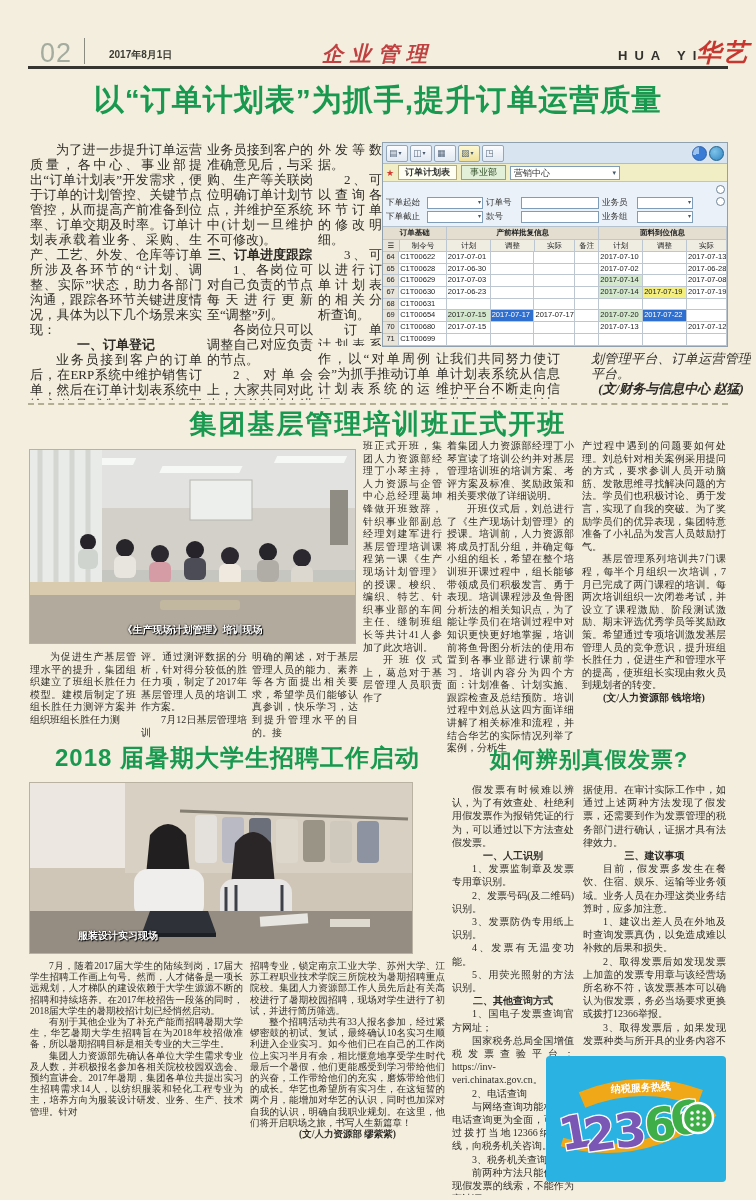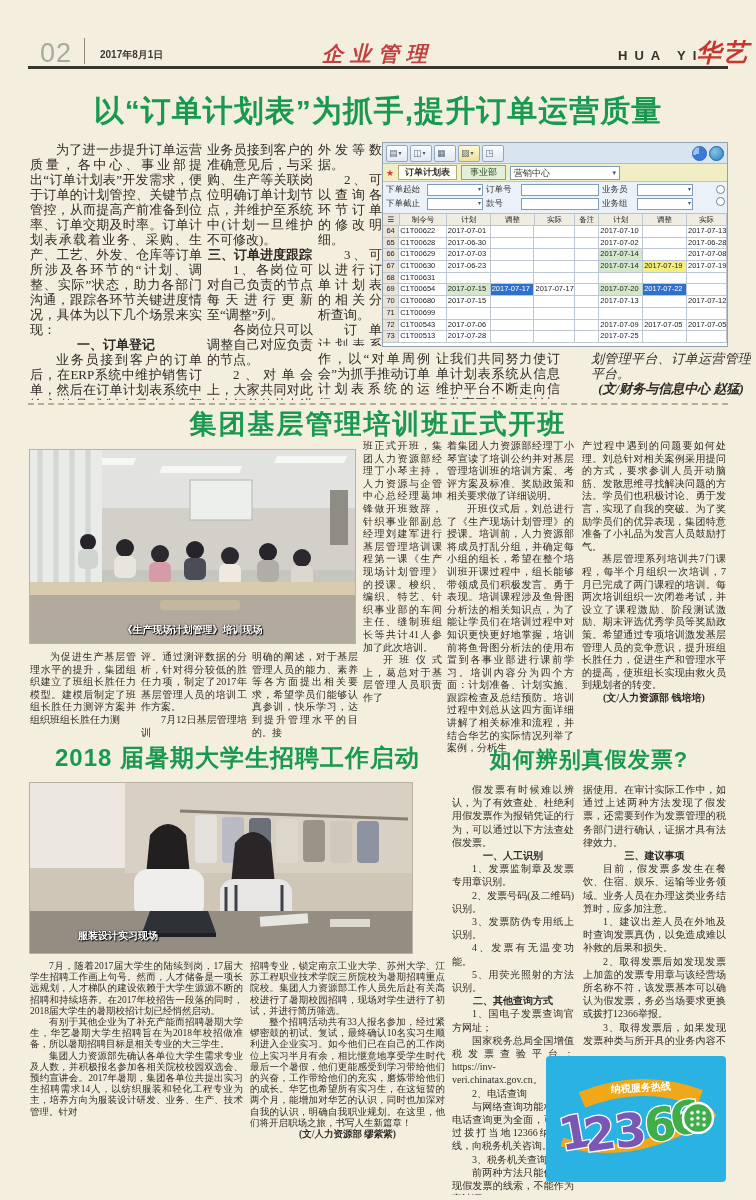--- a/index.html
+++ b/index.html
@@ -48,21 +48,21 @@
   .tico{width:13px;height:13px;border-radius:50%;}
   .tico.pie{background:conic-gradient(#3a7bd5 0 70%,#9cc3f0 70% 100%);border:1px solid #2c5ea8;}
   .tico.globe{background:radial-gradient(circle at 35% 35%,#7fc4ea,#2e83c0);border:1px solid #1f618f;}
   .sh-tabs{height:17px;background:#f1eec6;border-bottom:1px solid #c9c6a0;display:flex;align-items:center;padding:0 3px;gap:4px;font-size:9px;}
   .star{color:#d23b2f;font-size:9px;}
   .sh-tab{background:#fffef2;border:1px solid #b3ab7e;padding:0 6px;line-height:13px;font-weight:bold;color:#333;}
   .sh-dept{background:#e2f0d9;border:1px solid #7fae6f;padding:0 8px;line-height:13px;color:#2c4a22;}
   .sh-combo{background:#fff;border:1px solid #7f9db9;padding:0 3px;line-height:12px;display:inline-flex;justify-content:space-between;width:102px;color:#333;}
   .sh-combo .dd{color:#44586c;font-size:7px;font-style:normal;}
   .sh-combo i{font-style:normal;}
-  .sh-filters{background:#eaf1f8;border-bottom:1px solid #b4c2cf;padding:1px 3px 2px;font-size:8.5px;color:#333;position:relative;}
+  .sh-filters{background:#eaf1f8;border-bottom:1px solid #b4c2cf;padding:14px 3px 2px;font-size:8.5px;color:#333;position:relative;}
   .frow{display:flex;align-items:center;gap:3px;height:14px;}
   .flabel{width:38px;}
   .fsel{background:#fff;border:1px solid #7f9db9;width:54px;height:10px;display:inline-flex;justify-content:flex-end;}
   .fsel .dd{font-size:6px;color:#44586c;line-height:9px;padding-right:1px;}
   .finput{background:#fff;border:1px solid #7f9db9;width:76px;height:10px;}
   .fradio{position:absolute;right:2px;width:7px;height:7px;border:1px solid #6d8396;border-radius:50%;background:#fff;}
   .sh-grid{font-size:7.5px;color:#222;}
   .gh,.gsh,.srow{display:flex;}
   .gh span,.gsh span,.srow span{border-right:1px solid #bcc7d1;border-bottom:1px solid #bcc7d1;overflow:hidden;white-space:nowrap;}
   .gh span{background:#e3ded0;height:12px;line-height:12px;text-align:center;font-weight:bold;}
@@ -77,27 +77,27 @@
   .y{background:#f3ee7d!important;}
   .sel{background:#2e6fd0!important;color:#fff;}
   
   .hotline{position:absolute;}
 </style>
 </head>
 <body>
 
 <div class="abs pgnum" style="left:40px;top:38px;">02</div>
 <div class="abs hdr-div" style="left:84px;top:38px;"></div>
-<div class="abs pdate" style="left:100px;top:48px;text-align:center;">2017年8月1日</div>
+<div class="abs pdate" style="left:109px;top:48px;text-align:center;">2017年8月1日</div>
 <div class="abs section-t" style="left:0;right:0;top:40px;text-align:center;">企业管理</div>
 <div class="abs brand-en" style="left:618px;top:48px;">HUA  YI</div>
 <div class="abs brand-cn" style="left:696px;top:36px;">华艺</div>
 <div class="abs hdr-rule" style="left:28px;top:66px;width:700px;"></div>
 
-<div class="abs headline h1" style="left:0;right:0;top:91px;">以“订单计划表”为抓手,提升订单运营质量</div>
+<div class="abs headline h1" style="left:0;right:0;top:80px;">以“订单计划表”为抓手,提升订单运营质量</div>
 
 <div class="tcol a1" style="left:30px;top:142px;width:172px;height:258px;">
   <p class="bp">为了进一步提升订单运营质量，各中心、事业部提出“订单计划表”开发需求，便于订单的计划管控、关键节点管控，从而提高产前准备到位率、订单交期及时率。订单计划表承载着业务、采购、生产、工艺、外发、仓库等订单所涉及各环节的“计划、调整、实际”状态，助力各部门沟通，跟踪各环节关键进度情况，具体为以下几个场景来实现：</p>
     <p class="bp h">一、订单登记</p>
     <p class="bp">业务员接到客户的订单后，在ERP系统中维护销售订单，然后在订单计划表系统中输入款号或制令号点击“新增”功能系统会自动关联销售订单中相关信息，并记录为初始状态。</p>
     <p class="bp h">二、订单计划编排</p>
 </div>
 <div class="tcol a1" style="left:207px;top:142px;width:106px;height:258px;">
   <p class="bp cont">业务员接到客户的准确意见后，与采购、生产等关联岗位明确订单计划节点，并维护至系统中(计划一旦维护不可修改)。</p>
     <p class="bp h">三、订单进度跟踪</p>
@@ -165,20 +165,25 @@
       <span class="finput"></span>
       <span class="flabel" style="width:32px;">业务组</span>
       <span class="fsel">
           <span class="dd">▾</span>
         </span>
     </div>
     <span class="fradio" style="top:3px;"></span>
     <span class="fradio" style="top:15px;"></span>
   </div>
   <div class="sh-grid">
+    <div class="gh">
+      <span style="width:64px;">订单基础</span>
+      <span style="width:152px;">产前样批复信息</span>
+      <span style="width:128px;">面料到位信息</span>
+    </div>
     <div class="gsh">
       <span class="cn">☰</span>
       <span class="cid">制令号</span>
       <span class="cd">计划</span>
       <span class="cd">调整</span>
       <span class="cd3">实际</span>
       <span class="cnote">备注</span>
       <span class="cd">计划</span>
       <span class="cd">调整</span>
       <span class="cd3">实际</span>

